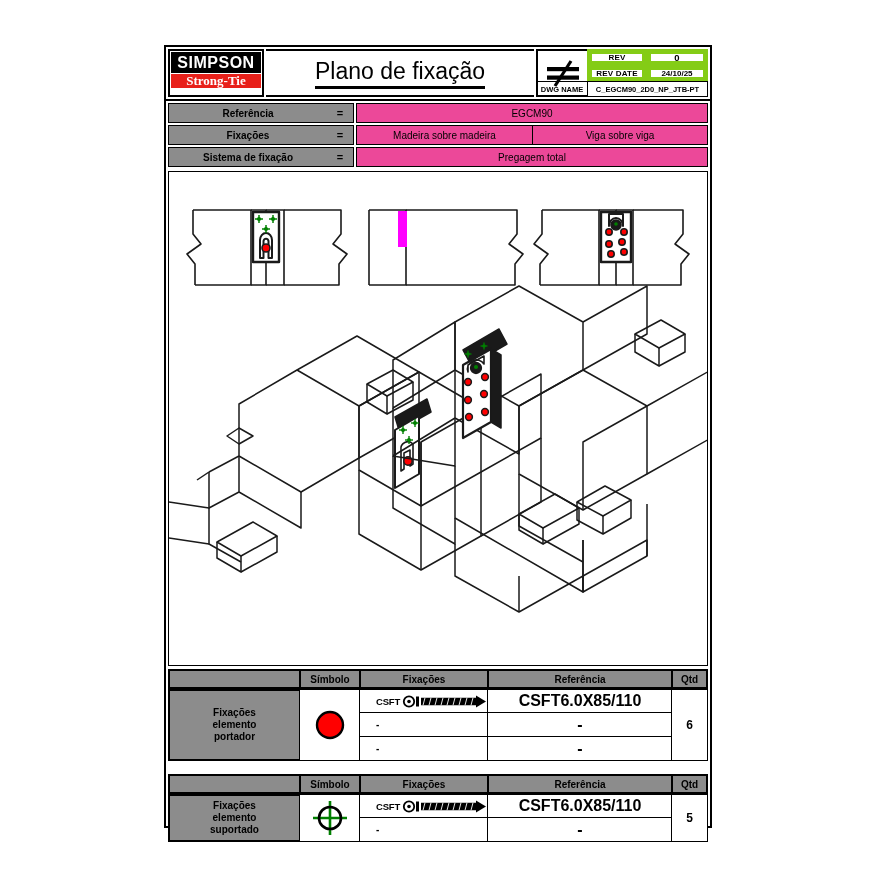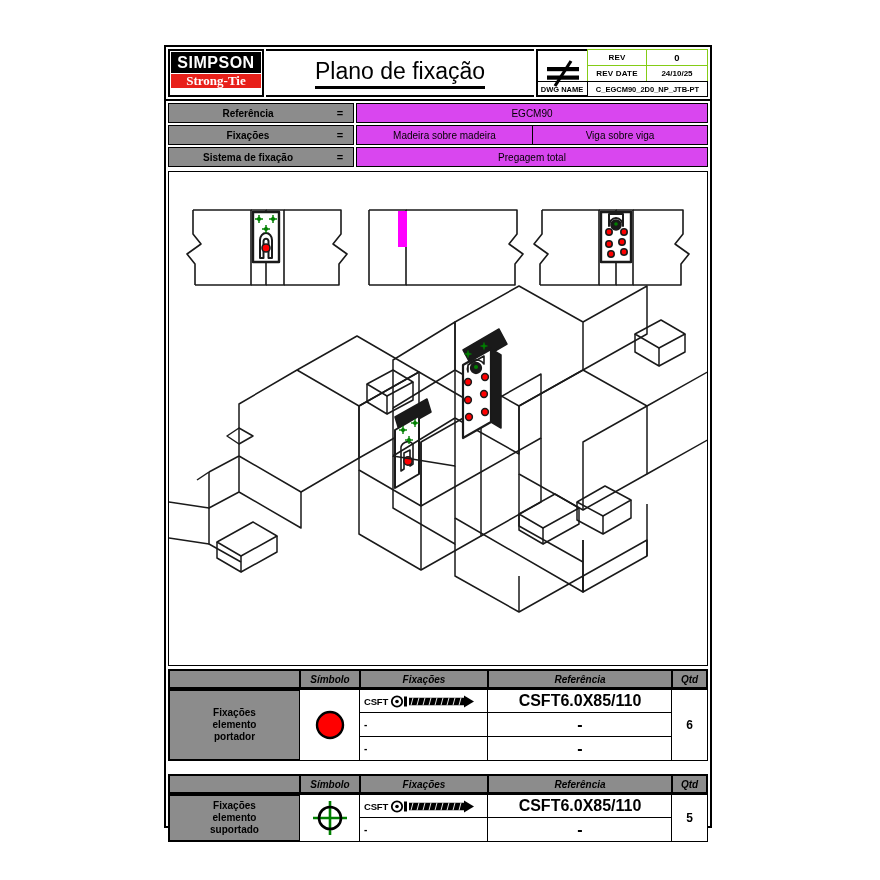--- a/index.html
+++ b/index.html
@@ -25,65 +25,65 @@
               border-top:2px solid #000;border-bottom:2px solid #000;
               box-sizing:border-box;display:flex;align-items:center;
               justify-content:center;}
   .title-main span{font-size:23px;font-weight:400;border-bottom:3px solid #000;
                    padding-bottom:1px;}
   .neq-cell{position:absolute;left:370px;top:2px;width:52px;height:48px;
             border:2px solid #000;border-right:1px solid #000;
             box-sizing:border-box;display:flex;align-items:center;
             justify-content:center;}
   .rev-grid{position:absolute;left:421px;top:2px;width:121px;height:48px;}
-  .rv{position:absolute;box-sizing:border-box;border:1px solid #84cc16;
+  .rv{position:absolute;box-sizing:border-box;border:5px solid #84cc16;
       display:flex;align-items:center;justify-content:center;
       font-size:8px;font-weight:bold;background:#fff;}
   .rv.lbl{letter-spacing:.2px;}
   .dwg-row{position:absolute;left:370px;top:34px;width:172px;height:18px;}
   .dwg-lbl{position:absolute;left:0;top:0;width:52px;height:16px;
            border:1px solid #000;box-sizing:border-box;font-size:7.5px;
            font-weight:bold;display:flex;align-items:center;justify-content:center;}
   .dwg-val{position:absolute;left:51px;top:0;width:121px;height:16px;
            border:1px solid #000;box-sizing:border-box;font-size:7.5px;
            font-weight:bold;display:flex;align-items:center;justify-content:center;}
 
   
   .inforows{position:absolute;left:2px;top:56px;width:540px;}
   .irow{position:relative;height:20px;margin-bottom:2px;}
   .ilabel{position:absolute;left:0;top:0;width:186px;height:20px;
           background:#8c8c8c;border:1px solid #000;box-sizing:border-box;
           display:flex;align-items:center;}
   .ilabel .t{flex:1;text-align:center;font-size:10px;font-weight:bold;}
   .ilabel .eq{width:26px;text-align:center;font-size:11px;font-weight:bold;}
   .ival{position:absolute;top:0;height:20px;border:1px solid #000;
-        box-sizing:border-box;background:#d946ef;display:flex;
+        box-sizing:border-box;background:#ec4899;display:flex;
         align-items:center;justify-content:center;font-size:10px;}
 
   
   .drawarea{position:absolute;left:2px;top:124px;width:540px;height:495px;
             border:1px solid #000;box-sizing:border-box;background:#fff;
             overflow:hidden;}
 
   
   .legend{position:absolute;left:2px;width:540px;}
   .lg-head{position:relative;height:20px;}
   .lg-body{position:relative;}
   .cellh{position:absolute;top:0;height:20px;background:#8c8c8c;
          border:2px solid #000;box-sizing:border-box;display:flex;
          align-items:center;justify-content:center;font-size:10px;
-         font-weight:bold;font-style:italic;}
+         font-weight:bold;}
   .cellb{position:absolute;border:1px solid #000;box-sizing:border-box;
          background:#fff;display:flex;align-items:center;}
   .cat{background:#8c8c8c;border:2px solid #000;flex-direction:column;
        justify-content:center;}
   .cat div{width:100%;text-align:center;font-size:10px;font-weight:bold;
            line-height:12px;}
   .ctr{justify-content:center;font-size:16px;font-weight:bold;}
-  .lft{justify-content:flex-start;padding-left:4px;font-size:10px;
+  .lft{justify-content:flex-start;padding-left:16px;font-size:10px;
        font-weight:bold;}
   .dot{font-size:10px;font-weight:bold;}
   .scr-row{display:flex;align-items:center;gap:2px;}
   .scr-txt{font-size:9.5px;font-weight:bold;letter-spacing:-.2px;}
 </style>
 </head>
 <body>
 
 <div id="sheet">
 

